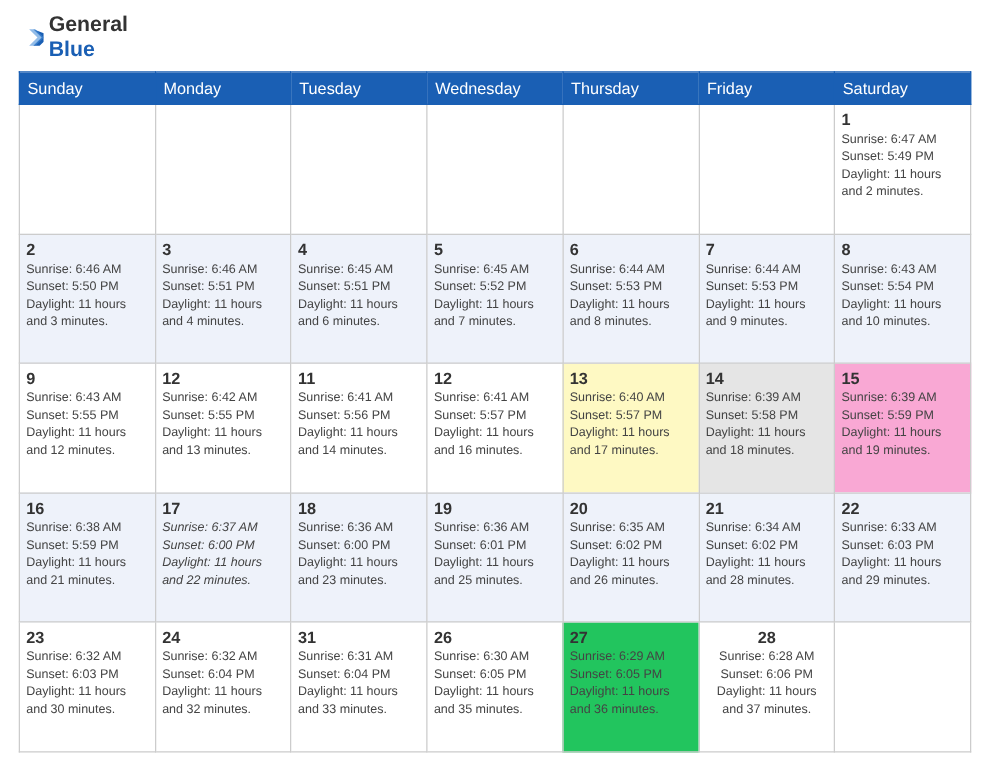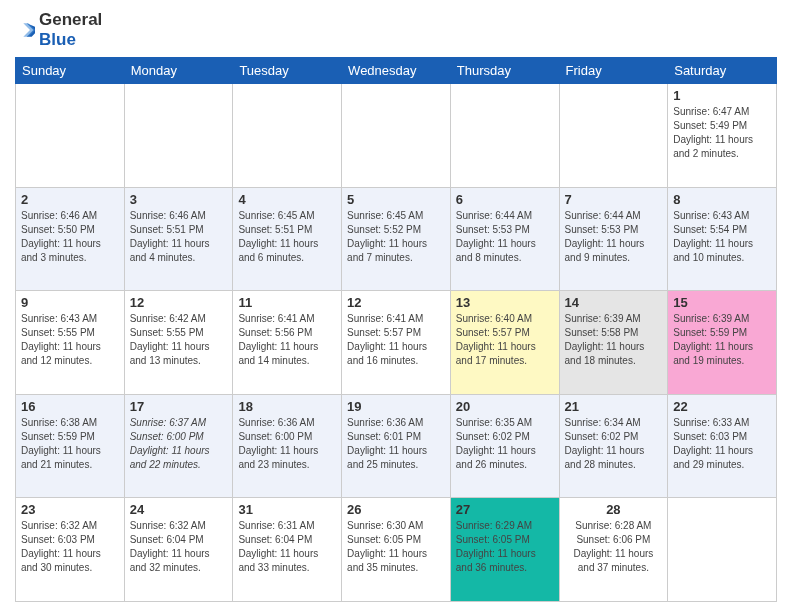--- a/index.html
+++ b/index.html
@@ -294,21 +294,21 @@
             <div class="day-info" style="white-space: pre-line;">Sunrise: 6:31 AM
 Sunset: 6:04 PM
 Daylight: 11 hours and 33 minutes.</div>
           </td>
           <td style="background-color: rgb(255, 255, 255);">
             <span class="day-num">26</span>
             <div class="day-info" style="white-space: pre-line;">Sunrise: 6:30 AM
 Sunset: 6:05 PM
 Daylight: 11 hours and 35 minutes.</div>
           </td>
-          <td style="background-color: #14b8a6;">
+          <td style="background-color: #22c55e;">
             <span class="day-num">27</span>
             <div class="day-info" style="white-space: pre-line;">Sunrise: 6:29 AM
 Sunset: 6:05 PM
 Daylight: 11 hours and 36 minutes.</div>
           </td>
           <td style="background-color: rgb(255, 255, 255); text-align: center;">
             <span class="day-num">28</span>
             <div class="day-info" style="white-space: pre-line;">Sunrise: 6:28 AM
 Sunset: 6:06 PM
 Daylight: 11 hours and 37 minutes.</div>

